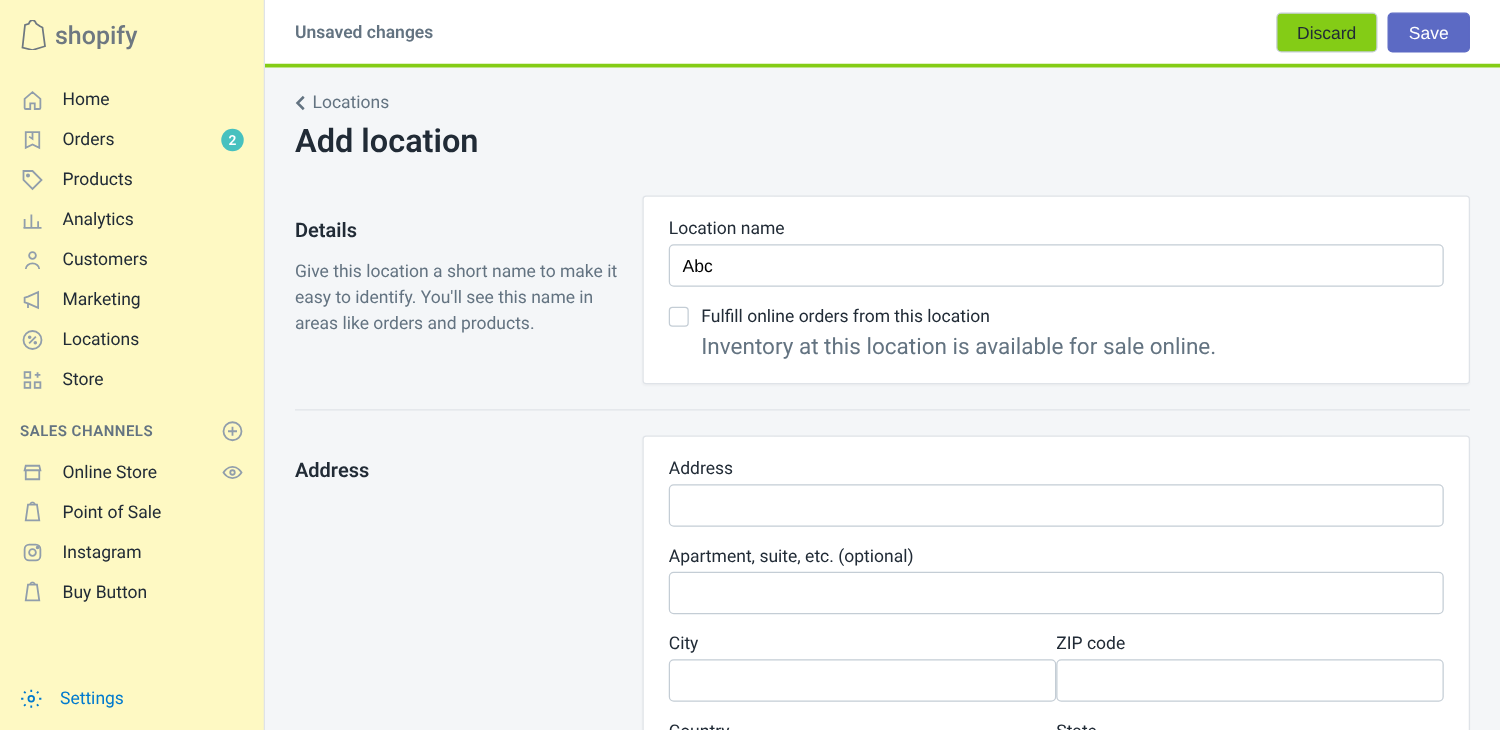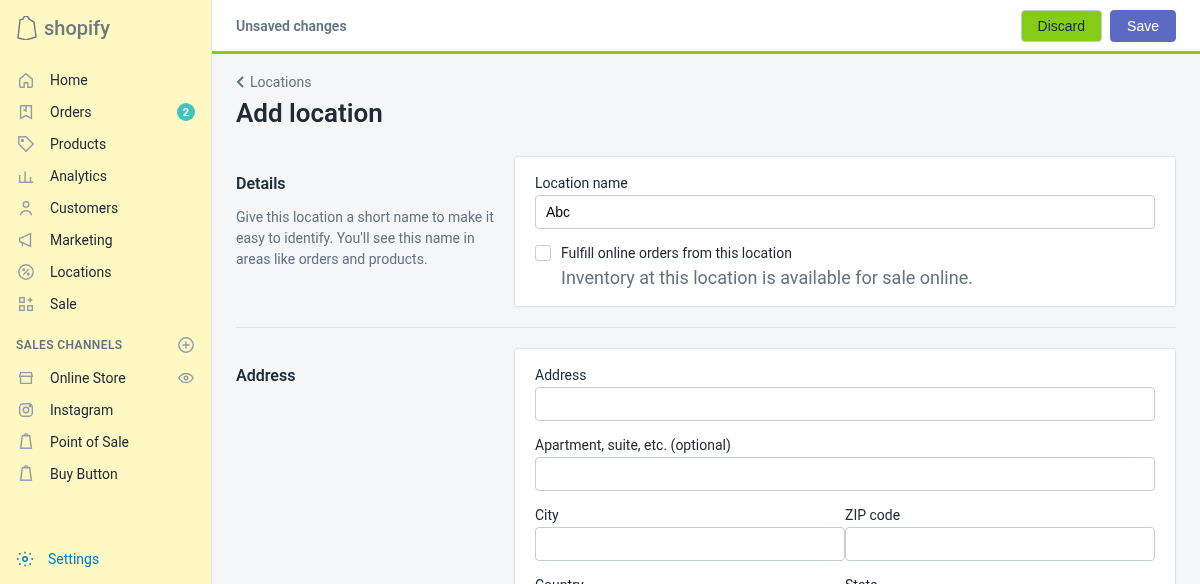--- a/index.html
+++ b/index.html
@@ -127,21 +127,21 @@
       </div>
       <div class="nav-item">
         <span class="nav-icon">
             <svg width="18" height="18" viewBox="0 0 20 20" fill="none" stroke="#919eab" stroke-width="1.6">
               <rect x="3" y="3" width="5" height="5"></rect>
               <rect x="12" y="12" width="5" height="5"></rect>
               <rect x="3" y="12" width="5" height="5"></rect>
               <path d="M14.5 3v5M12 5.5h5"></path>
             </svg>
           </span>
-        <span>Sale</span>
+        <span>Store</span>
       </div>
 
       <div class="section-header">
         <span>SALES CHANNELS</span>
         <span class="section-add">
             <svg width="18" height="18" viewBox="0 0 20 20" fill="none" stroke="#919eab" stroke-width="1.6">
               <circle cx="10" cy="10" r="8"></circle>
               <path d="M10 6v8M6 10h8"></path>
             </svg>
           </span>
@@ -158,35 +158,35 @@
         <span class="trailing">
             <svg width="18" height="18" viewBox="0 0 20 20" fill="none" stroke="#919eab" stroke-width="1.6">
               <path d="M2 10s3-5 8-5 8 5 8 5-3 5-8 5-8-5-8-5z"></path>
               <circle cx="10" cy="10" r="2"></circle>
             </svg>
           </span>
       </div>
       <div class="nav-item">
         <span class="nav-icon">
             <svg width="18" height="18" viewBox="0 0 20 20" fill="none" stroke="#919eab" stroke-width="1.6">
+              <path d="M6 3h8l2 14H4L6 3z"></path>
+              <path d="M8 3c0-1 1-2 2-2s2 1 2 2"></path>
+            </svg>
+          </span>
+        <span>Point of Sale</span>
+      </div>
+      <div class="nav-item">
+        <span class="nav-icon">
+            <svg width="18" height="18" viewBox="0 0 20 20" fill="none" stroke="#919eab" stroke-width="1.6">
               <rect x="3" y="3" width="14" height="14" rx="4"></rect>
               <circle cx="10" cy="10" r="3"></circle>
               <circle cx="14.5" cy="5.5" r="0.8" fill="#919eab"></circle>
             </svg>
           </span>
         <span>Instagram</span>
-      </div>
-      <div class="nav-item">
-        <span class="nav-icon">
-            <svg width="18" height="18" viewBox="0 0 20 20" fill="none" stroke="#919eab" stroke-width="1.6">
-              <path d="M6 3h8l2 14H4L6 3z"></path>
-              <path d="M8 3c0-1 1-2 2-2s2 1 2 2"></path>
-            </svg>
-          </span>
-        <span>Point of Sale</span>
       </div>
       <div class="nav-item">
         <span class="nav-icon">
             <svg width="18" height="18" viewBox="0 0 20 20" fill="none" stroke="#919eab" stroke-width="1.6">
               <path d="M6 3h8l2 14H4L6 3z"></path>
               <path d="M8 3c0-1 1-2 2-2s2 1 2 2"></path>
             </svg>
           </span>
         <span>Buy Button</span>
       </div>

